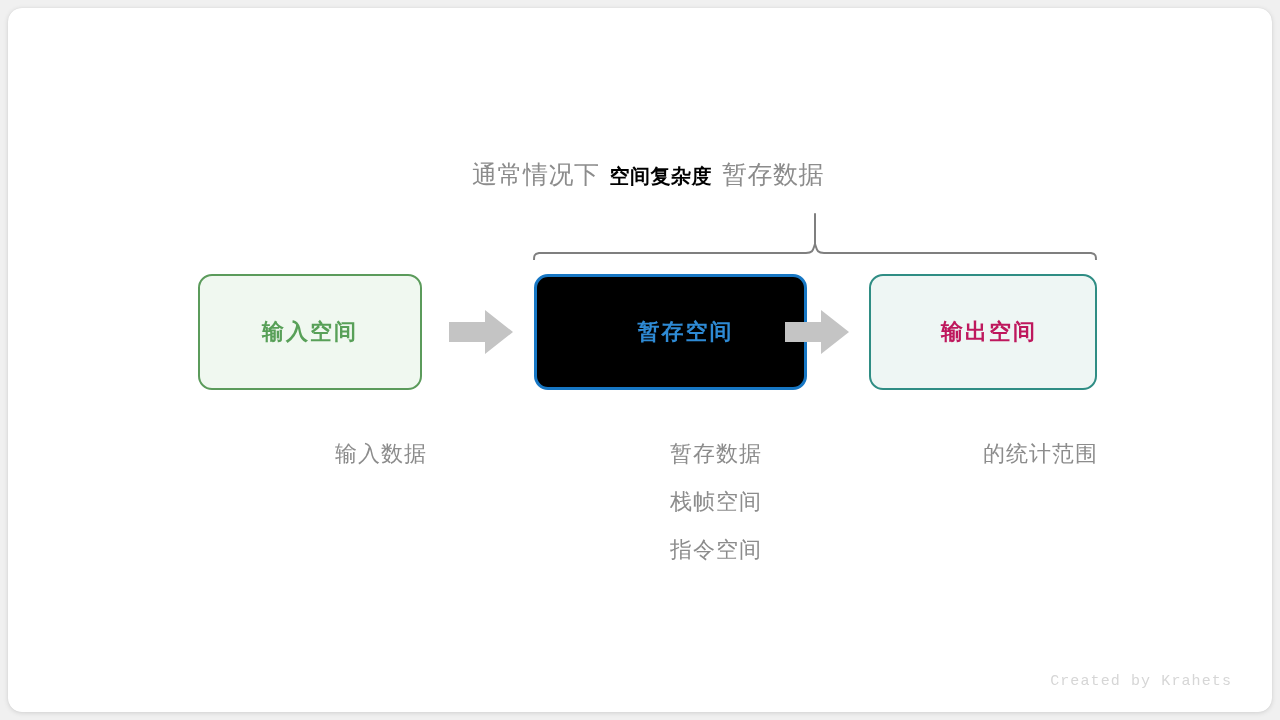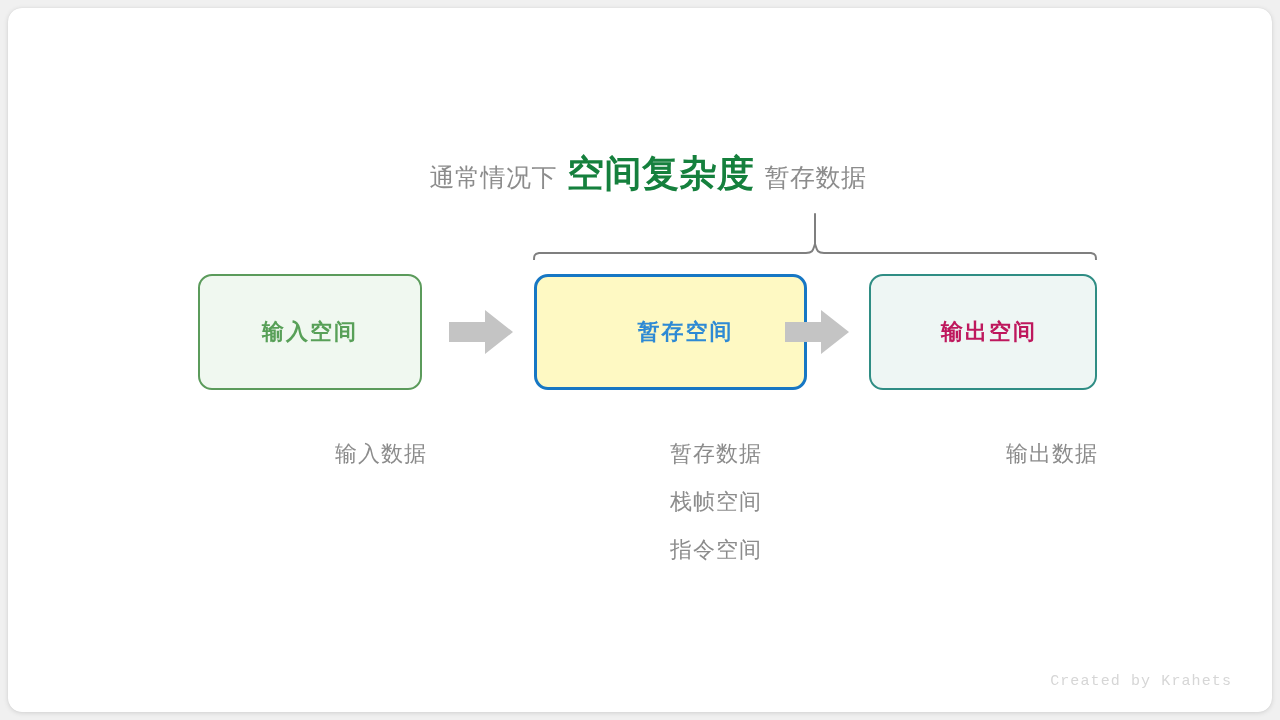--- a/index.html
+++ b/index.html
@@ -33,22 +33,22 @@
     width: 1280px;
     text-align: center;
     white-space: nowrap;
     color: #8c8c8c;
     font-size: 25px;
     line-height: 42px;
     letter-spacing: 0.5px;
   }
   #caption .emph {
     font-weight: bold;
-    color: #15803d;
-    font-size: 37px;
+    color: #000000;
+    font-size: 20px;
     padding: 0 10px;
   }
 
   
   #brace-wrap {
     position: absolute;
     left: 515px;
     top: 196px;
     width: 585px;
     height: 56px;
@@ -72,21 +72,21 @@
   #box-input {
     left: 190px;
     border: 2px solid #5b9b5b;
     background: #f0f8f0;
     color: #58a058;
   }
   #box-buffer {
     left: 526px;
     width: 273px;
     border: 3px solid #1777c4;
-    background: #fef9c3;
+    background: #000000;
     color: #2e8ad4;
     padding-left: 30px;
   }
   #box-output {
     left: 861px;
     width: 228px;
     border: 2px solid #2f8d84;
     background: #eef6f4;
     color: #be185d;
     padding-left: 12px;
@@ -182,18 +182,18 @@
     <div>输入数据</div>
   </div>
 
   <div class="labels" id="labels-buffer">
     <div>暂存数据</div>
     <div>栈帧空间</div>
     <div>指令空间</div>
   </div>
 
   <div class="labels" id="labels-output">
-    <div>输出数据</div>
+    <div>的统计范围</div>
   </div>
 
   <div id="watermark">Created by Krahets</div>
 
 </div>
 
 </body></html>

